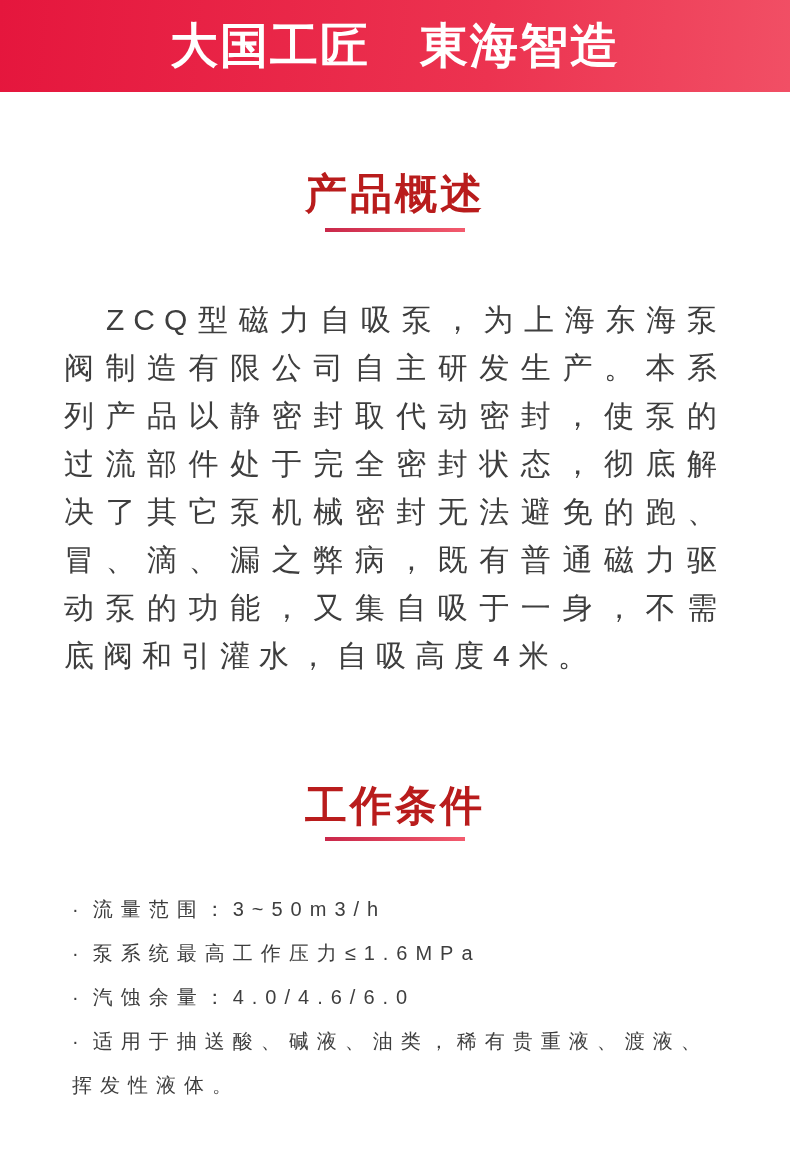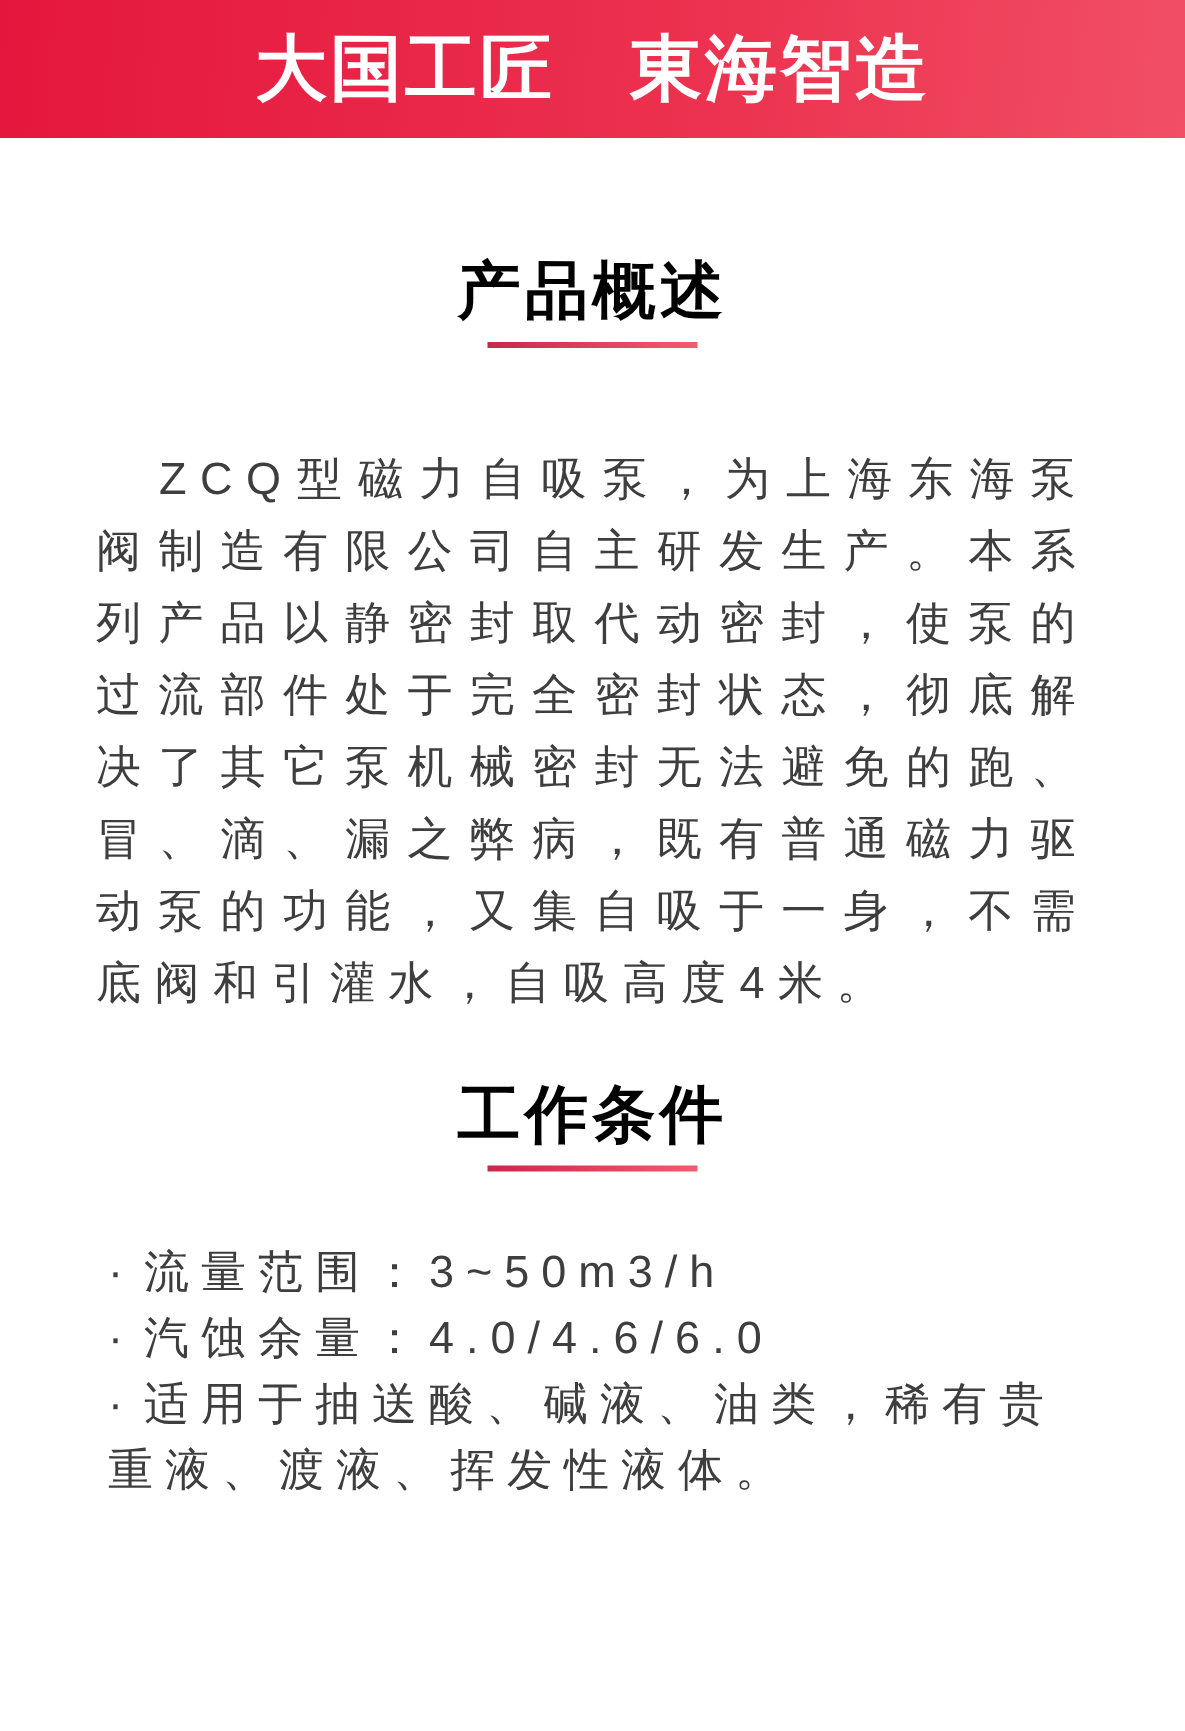--- a/index.html
+++ b/index.html
@@ -14,38 +14,38 @@
     background:linear-gradient(95deg,#e5163d 0%,#ec3350 62%,#f14f65 100%);
     display:flex; align-items:center; justify-content:center;
   }
   .banner-title {
     color:#ffffff; font-size:48px; font-weight:700;
     letter-spacing:2px; white-space:nowrap;
   }
   .sec-title {
     margin-top:76px; text-align:center;
     font-size:42px; line-height:52px; font-weight:700;
-    color:#000000; letter-spacing:3px;
+    color:#b91c1c; letter-spacing:3px;
   }
-  .sec-title.second { margin-top:40px;font-family:Liberation Mono, monospace; }
+  .sec-title.second { margin-top:100px; }
   .title-underline {
     width:140px; height:4px; margin:8px auto 0;
     background:linear-gradient(90deg,#c9284a 0%,#f35b6e 100%);
   }
   .title-underline.second { margin-top:5px; }
   .para {
     margin:64px 64px 0 64px; width:662px;
     font-size:30px; line-height:48px; font-weight:400;
     color:#3e3e3e; letter-spacing:9px;
     text-align:justify; text-indent:42px;
   }
   .cond-list {
     margin:46px 60px 0 72px; width:656px;
     list-style:none;
-    font-size:30px; line-height:44px; font-weight:400;
+    font-size:20px; line-height:44px; font-weight:400;
     color:#3e3e3e; letter-spacing:8px;
   }
   .cond-item { text-align:left; }
   .bullet { margin-right:6px; }
 </style>
 </head>
 <body>
 
 <div class="page">
 
@@ -58,18 +58,19 @@
     <div class="title-underline"></div>
     <p class="para">ZCQ型磁力自吸泵，为上海东海泵阀制造有限公司自主研发生产。本系列产品以静密封取代动密封，使泵的过流部件处于完全密封状态，彻底解决了其它泵机械密封无法避免的跑、冒、滴、漏之弊病，既有普通磁力驱动泵的功能，又集自吸于一身，不需底阀和引灌水，自吸高度4米。</p>
   </section>
 
   <section>
     <h2 class="sec-title second">工作条件</h2>
     <div class="title-underline second"></div>
 
     <ul class="cond-list">
       <li class="cond-item"><span class="bullet">·</span><span>流量范围：3~50m3/h</span></li>
+      <li class="cond-item"><span class="bullet">·</span><span>泵系统最高工作压力≤1.6MPa</span></li>
       <li class="cond-item"><span class="bullet">·</span><span>汽蚀余量：4.0/4.6/6.0</span></li>
       <li class="cond-item"><span class="bullet">·</span><span>适用于抽送酸、碱液、油类，稀有贵重液、渡液、挥发性液体。</span></li>
     </ul>
   </section>
 
 </div>
 
 </body></html>

